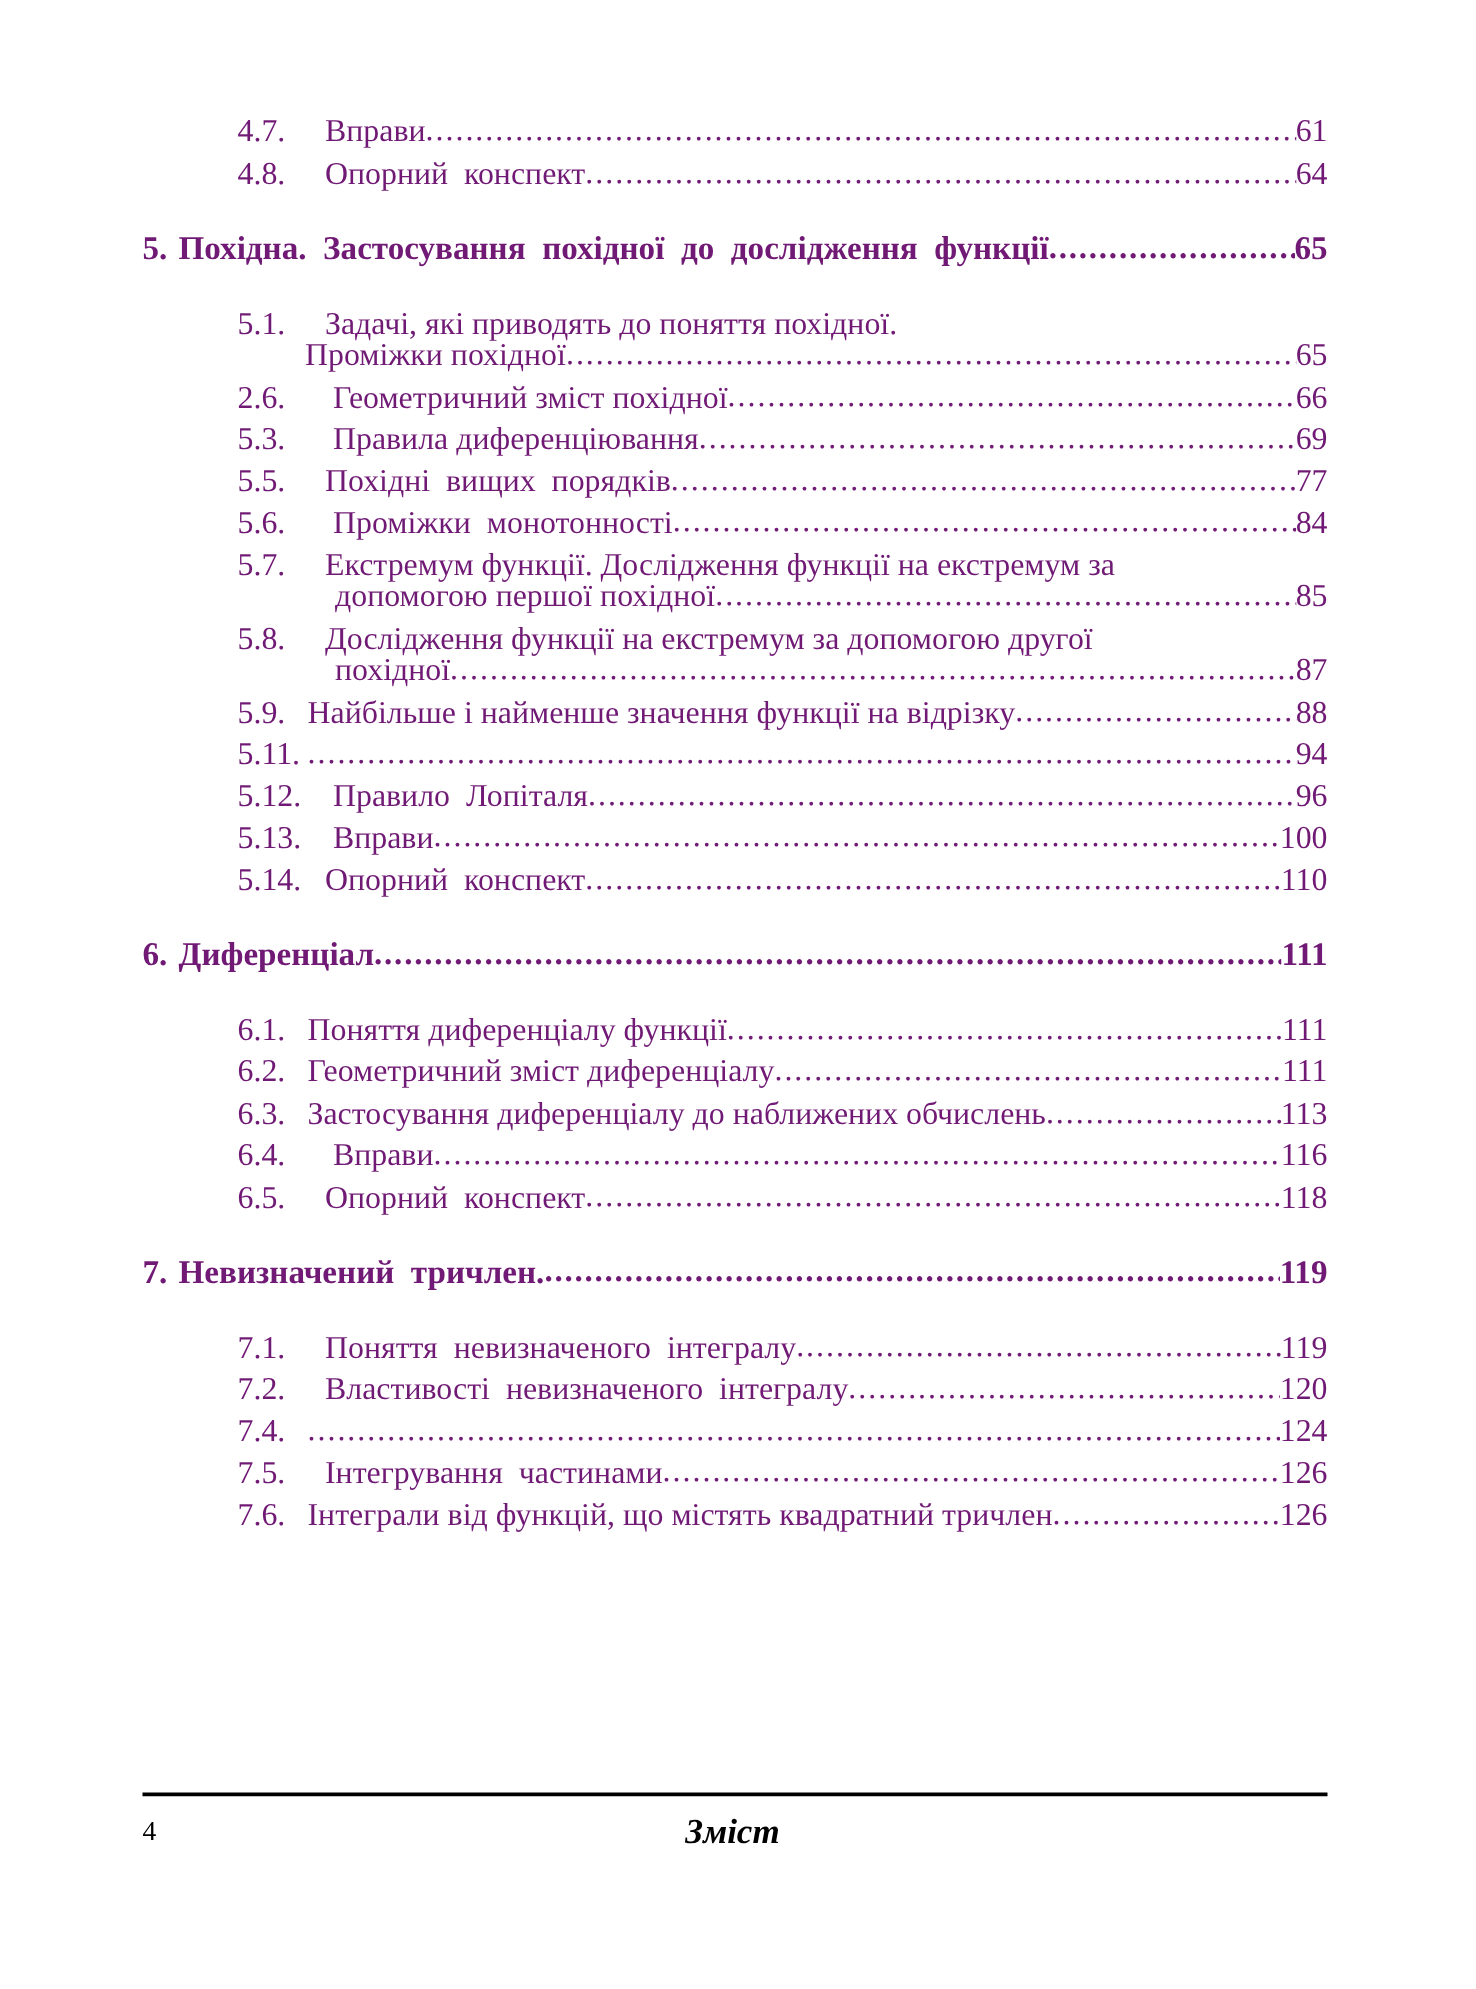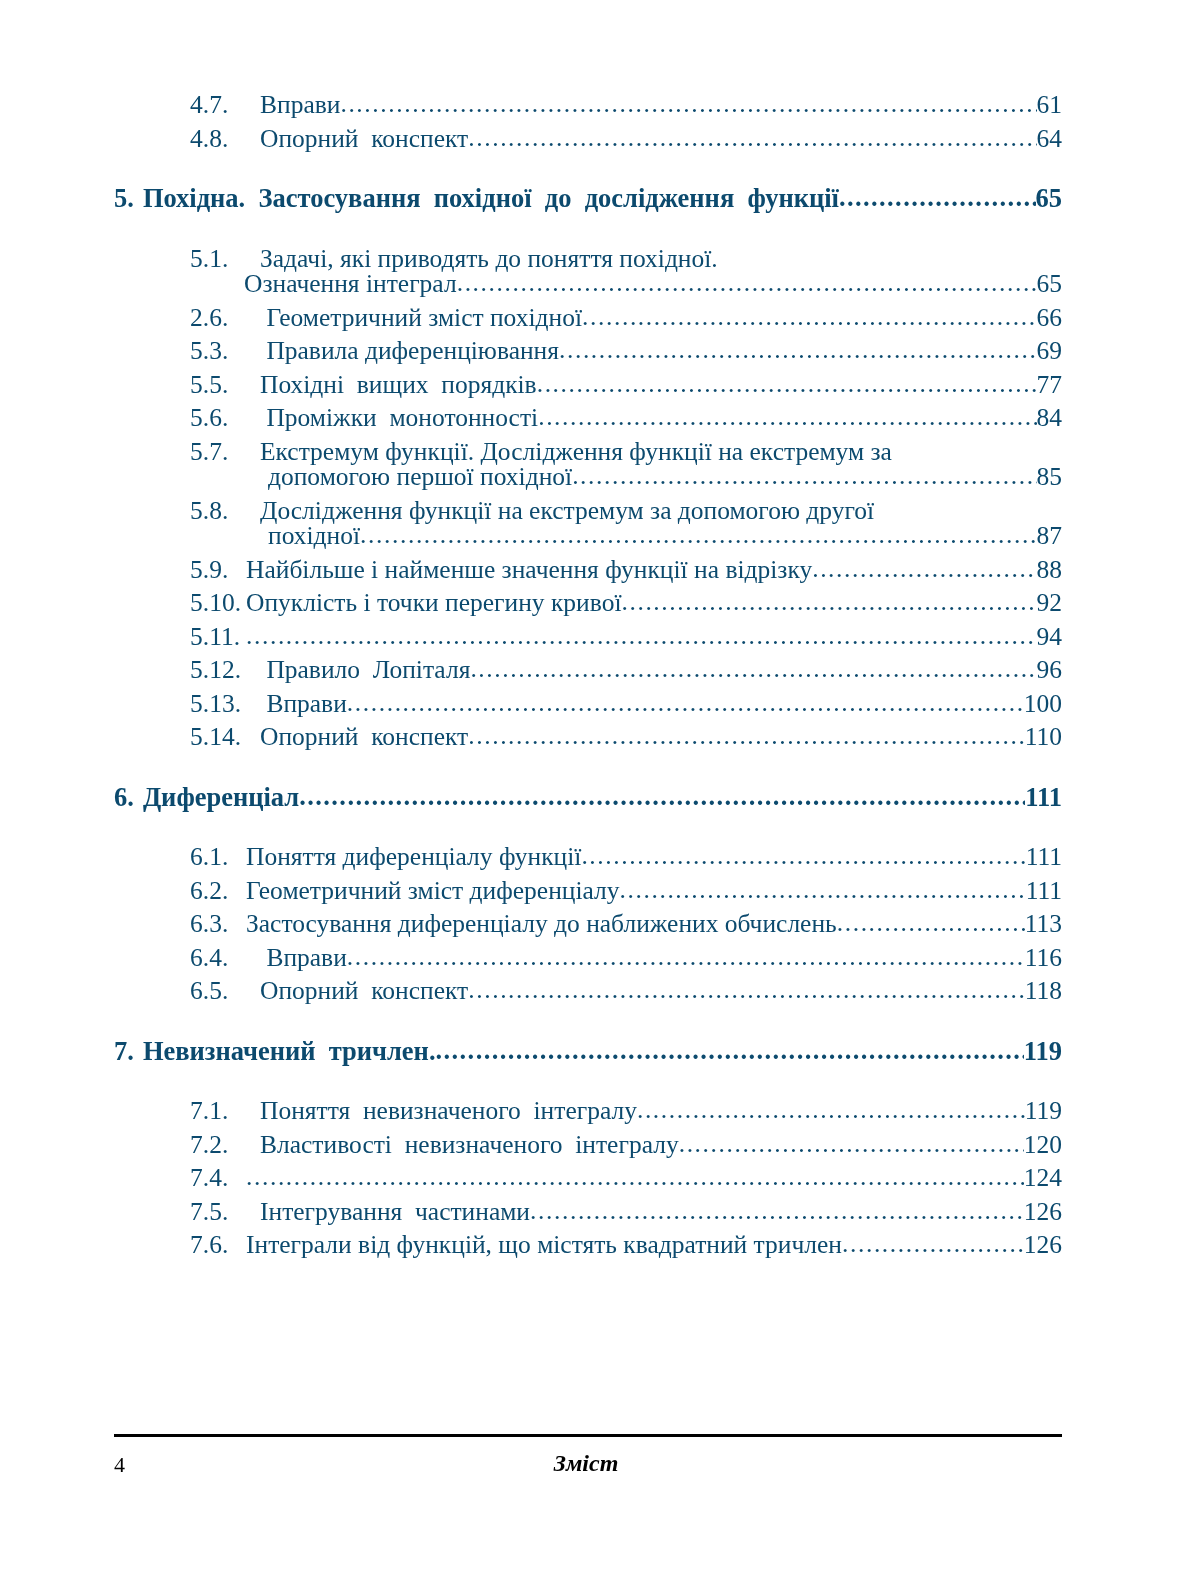--- a/index.html
+++ b/index.html
@@ -26,21 +26,21 @@
     top: 92px;
     width: 948px;
   }
 
   
   .entry {
     display: block;
     font-size: 25.5px;
     line-height: 1.0;
     margin-bottom: 8px;
-    color: #0c4a6e;
+    color: #701a75;
   }
   .entry .row {
     display: flex;
     align-items: baseline;
     width: 100%;
   }
   .entry .num {
     flex: 0 0 auto;
     white-space: pre;
   }
@@ -120,21 +120,21 @@
     font-size: 22px;
   }
   .footer .running {
     position: absolute;
     left: 0;
     right: 4px;
     top: 2px;
     text-align: center;
     font-style: italic;
     font-weight: bold;
-    font-size: 24px;
+    font-size: 28px;
   }
 </style>
 </head>
 <body>
 
 <div class="page">
 
   <div class="toc" id="toc-list">
       <div class="entry lvl2">
         <div class="row">
@@ -159,21 +159,21 @@
           <span class="leader"></span>
           <span class="pg">65</span>
         </div>
       </div>
       <div class="entry lvl2">
         <div class="row">
           <span class="num">5.1.</span>
           <span class="title">Задачі, які приводять до поняття похідної.</span>
         </div>
         <div class="wrap">
-          <span class="title">Означення інтеграл</span>
+          <span class="title">Проміжки похідної</span>
           <span class="leader"></span>
           <span class="pg">65</span>
         </div>
       </div>
       <div class="entry lvl2">
         <div class="row">
           <span class="num">2.6.</span>
           <span class="title"> Геометричний зміст похідної</span>
           <span class="leader"></span>
           <span class="pg">66</span>
@@ -224,28 +224,20 @@
           <span class="leader"></span>
           <span class="pg">87</span>
         </div>
       </div>
       <div class="entry lvl2 narrowgap">
         <div class="row">
           <span class="num">5.9.</span>
           <span class="title">Найбільше і найменше значення функції на відрізку</span>
           <span class="leader"></span>
           <span class="pg">88</span>
-        </div>
-      </div>
-      <div class="entry lvl2 narrowgap">
-        <div class="row">
-          <span class="num">5.10.</span>
-          <span class="title">Опуклість і точки перегину кривої</span>
-          <span class="leader"></span>
-          <span class="pg">92</span>
         </div>
       </div>
       <div class="entry lvl2 narrowgap">
         <div class="row">
           <span class="num">5.11.</span>
           <span class="leader"></span>
           <span class="pg">94</span>
         </div>
       </div>
       <div class="entry lvl2">

